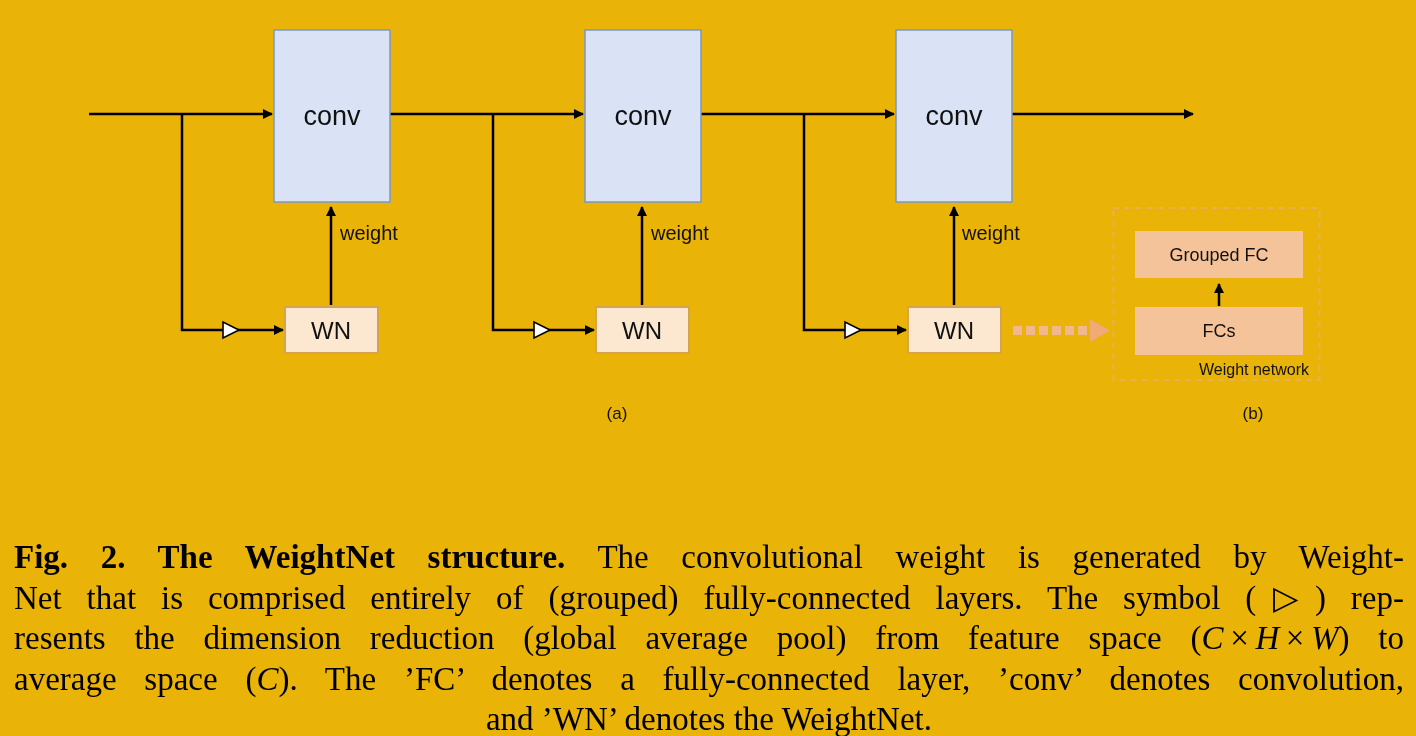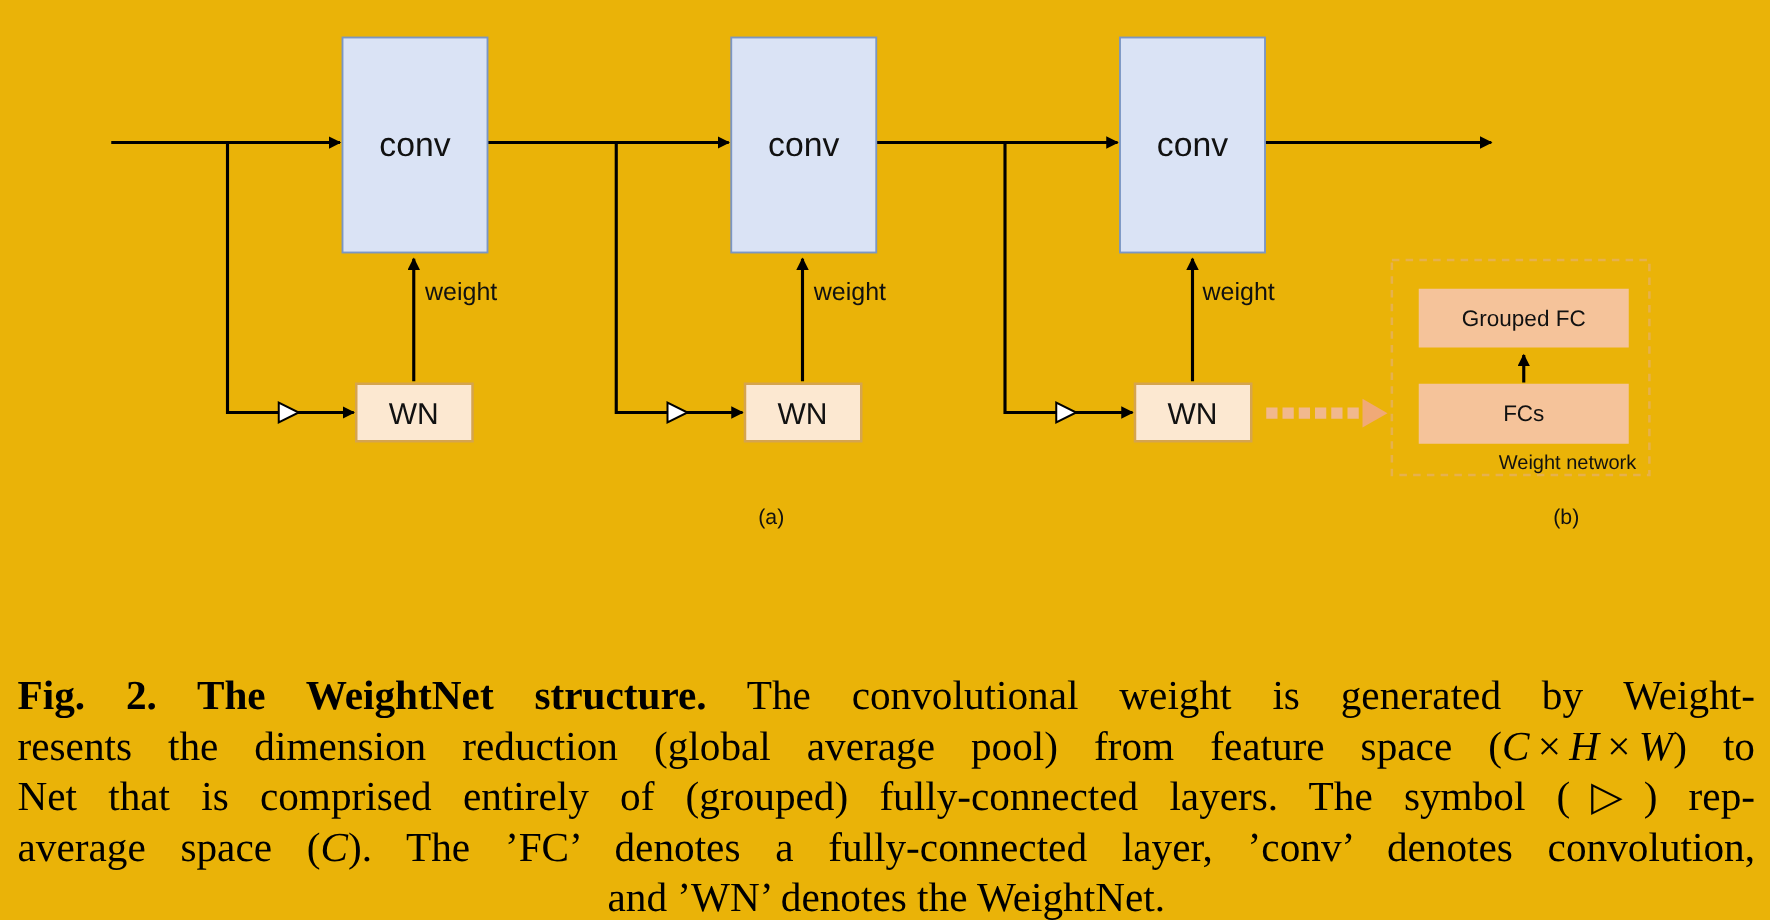--- a/index.html
+++ b/index.html
@@ -97,19 +97,19 @@
     <rect x="1135" y="307" width="168" height="48" fill="#f5c39a"></rect>
     <text class="fc-label" x="1219" y="337" text-anchor="middle">FCs</text>
     <text class="wnet-label" x="1309" y="375" text-anchor="end">Weight network</text>
 
     <text class="panel-label" x="617" y="419" text-anchor="middle">(a)</text>
     <text class="panel-label" x="1253" y="419" text-anchor="middle">(b)</text>
   </svg>
 
   <div class="caption">
       <div class="cap-line just"><span class="bold">Fig. 2. The WeightNet structure.</span><span> The convolutional weight is generated by Weight-</span></div>
+      <div class="cap-line just"><span>Net that is comprised entirely of (grouped) fully-connected layers. The symbol (▷) rep-</span></div>
       <div class="cap-line just"><span>resents the dimension reduction (global average pool) from feature space (</span><span class="ital">C</span><span> × </span><span class="ital">H</span><span> × </span><span class="ital">W</span><span>) to</span></div>
-      <div class="cap-line just"><span>Net that is comprised entirely of (grouped) fully-connected layers. The symbol (▷) rep-</span></div>
       <div class="cap-line just"><span>average space (</span><span class="ital">C</span><span>). The ’FC’ denotes a fully-connected layer, ’conv’ denotes convolution,</span></div>
       <div class="cap-line"><span>and ’WN’ denotes the WeightNet.</span></div>
     </div>
 
 </div>
 
 </body></html>

